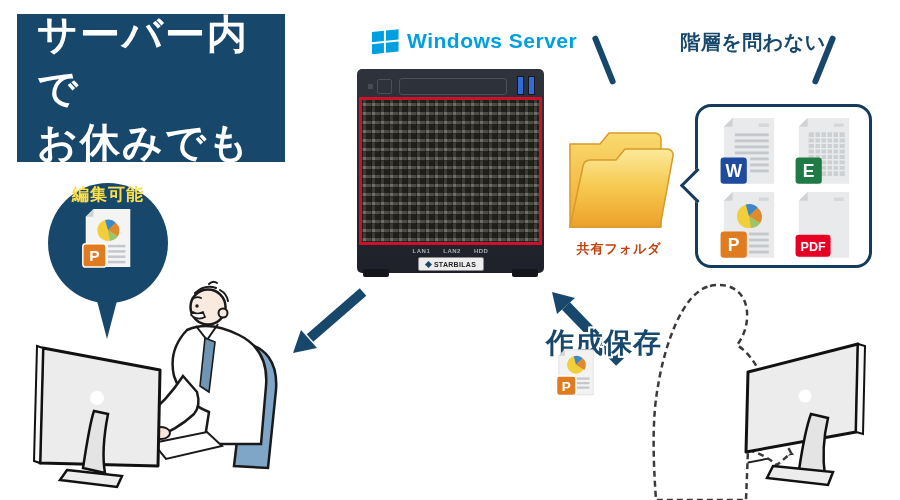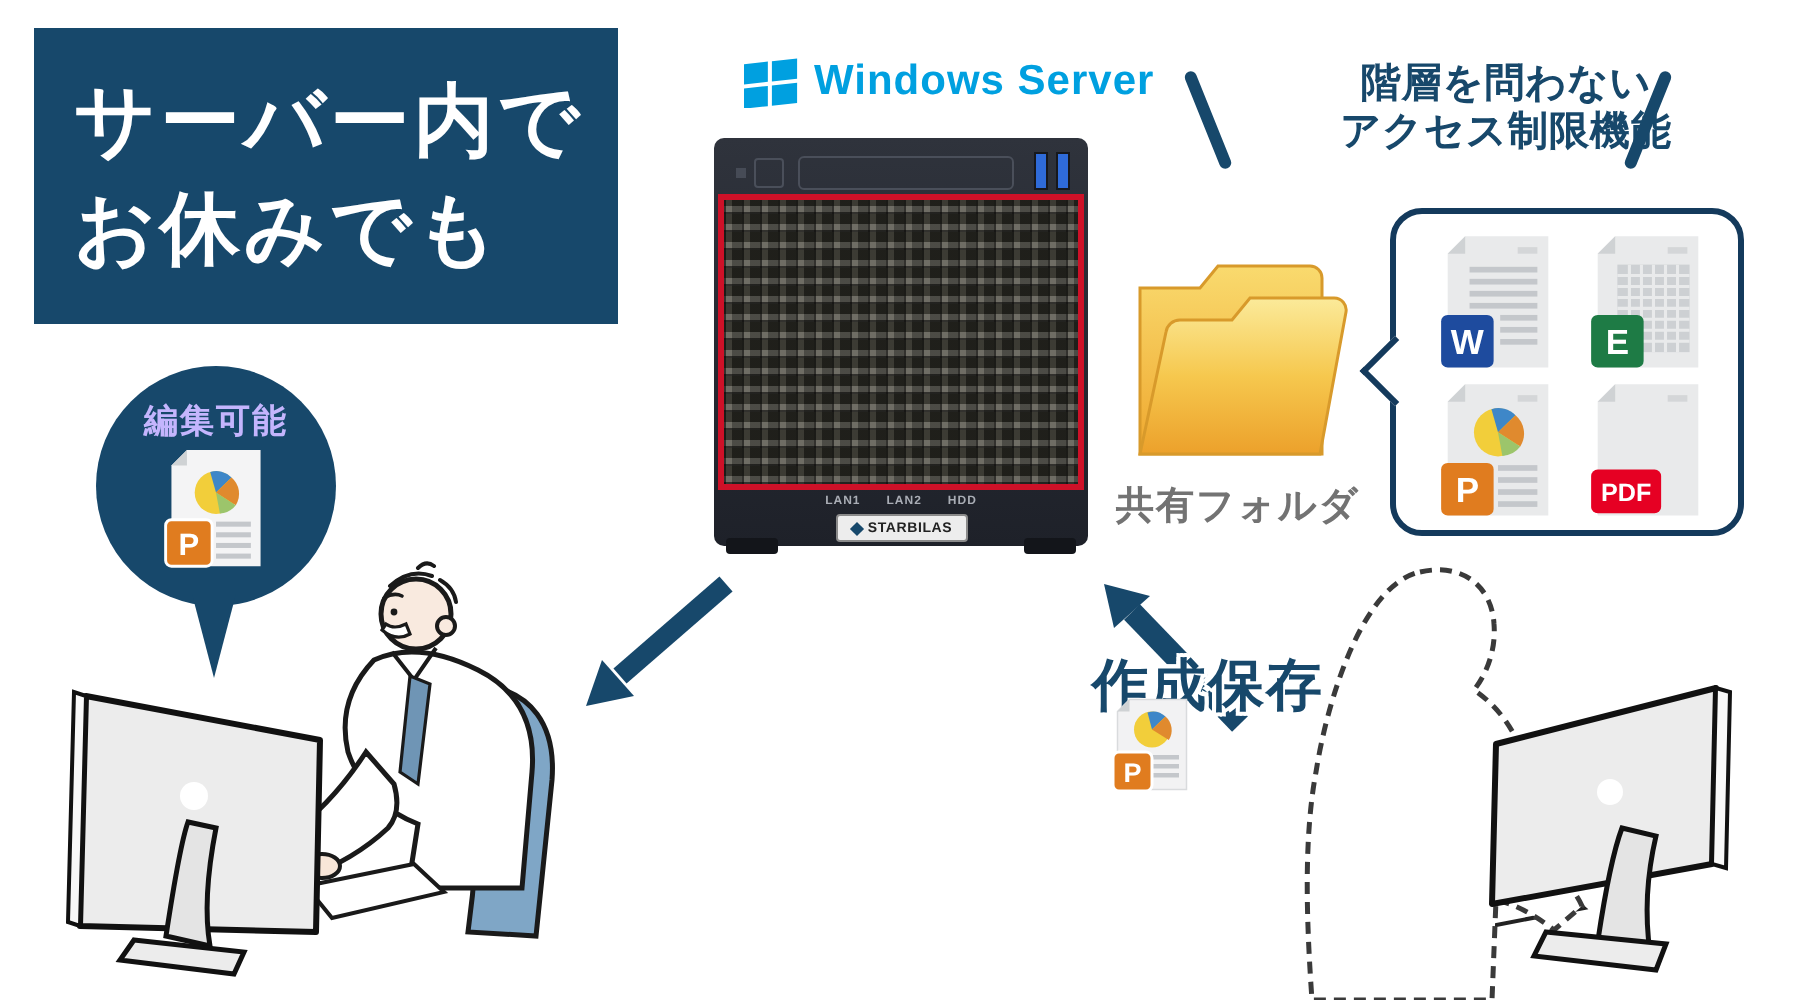--- a/index.html
+++ b/index.html
@@ -1,19 +1,19 @@
 <!DOCTYPE html>
 <html><head>
 <meta charset="utf-8">
 <style>
   html,body{margin:0;padding:0;background:#fff;}
   .stage{position:relative;width:900px;height:500px;overflow:hidden;background:#fff;
          font-family:"Liberation Sans","DejaVu Sans",sans-serif;}
   
-  .title-banner{position:absolute;left:17px;top:14px;width:292px;height:148px;background:#17486B;
+  .title-banner{position:absolute;left:17px;top:14px;width:268px;height:148px;background:#17486B;
     color:#fff;font-weight:bold;display:flex;flex-direction:column;justify-content:center;
     padding-left:20px;box-sizing:border-box;}
   .title-line{font-size:40px;line-height:1.35;letter-spacing:2px;}
   
   .win-logo{position:absolute;left:372px;top:27px;display:flex;align-items:center;gap:8px;}
   .win-label{color:#00A0E0;font-size:21px;font-weight:600;letter-spacing:0.5px;}
   
   .server{position:absolute;left:357px;top:69px;width:187px;height:204px;
     background:linear-gradient(#2F333C,#1E2129);border-radius:5px;}
   .srv-sq-s{position:absolute;left:11px;top:15px;width:5px;height:5px;background:#464B56;}
@@ -37,34 +37,34 @@
   .srv-foot{position:absolute;bottom:-4px;width:26px;height:8px;background:#13151A;border-radius:2px;}
   .srv-foot.f1{left:6px;} .srv-foot.f2{right:6px;}
   
   .access-note{position:absolute;left:644px;top:30px;width:218px;text-align:center;color:#17486B;
     font-weight:bold;font-size:20px;line-height:1.2;letter-spacing:0.5px;}
   .tick{position:absolute;width:6px;height:52px;background:#17486B;border-radius:3px;}
   .tick-left{left:601px;top:34px;transform:rotate(-22deg);}
   .tick-right{left:821px;top:34px;transform:rotate(22deg);}
   
   .folder-wrap{position:absolute;left:564px;top:114px;width:110px;height:126px;}
-  .folder-label{position:absolute;left:558px;top:240px;width:122px;text-align:left;color:#737373;
-    font-weight:bold;font-size:19px;letter-spacing:1px;}
+  .folder-label{position:absolute;left:558px;top:240px;width:122px;text-align:center;color:#c2410c;
+    font-weight:bold;font-size:13px;letter-spacing:1px;}
   
   .doc-panel{position:absolute;left:695px;top:104px;width:177px;height:164px;background:#fff;
     border:3px solid #143A5C;border-radius:16px;box-sizing:border-box;}
   .doc-panel-tail{position:absolute;left:-13px;top:66px;width:22px;height:22px;background:#fff;
     border-left:3px solid #143A5C;border-bottom:3px solid #143A5C;transform:rotate(45deg);}
   .doc-grid{position:absolute;inset:0;display:grid;grid-template-columns:1fr 1fr;
     gap:4px 12px;padding:10px 14px 8px 20px;}
   .doc-cell{display:flex;align-items:center;justify-content:center;}
   
   .edit-bubble{position:absolute;left:48px;top:183px;width:120px;height:120px;border-radius:50%;
     background:#17486B;display:flex;flex-direction:column;align-items:center;}
-  .edit-bubble-label{color:#c4b5fd;font-weight:bold;font-size:17px;margin-top:16px;letter-spacing:1px;}
+  .edit-bubble-label{color:#fde047;font-weight:bold;font-size:17px;letter-spacing:1px;}
   .edit-bubble-tail{position:absolute;left:96px;top:297px;width:0;height:0;
     border-left:11px solid transparent;border-right:11px solid transparent;border-top:42px solid #17486B;}
   
   .big-circle{position:absolute;left:366px;top:307px;width:162px;height:162px;border-radius:50%;
     background:radial-gradient(circle at 30% 95%, #2173A6 0%, #17486B 55%, #10334F 100%);
     display:flex;flex-direction:column;align-items:center;justify-content:center;z-index:5;}
   .big-circle div{color:#fff;font-weight:bold;font-size:26px;line-height:1.28;letter-spacing:1px;}
   
   .halo{text-shadow:-2px -2px 0 #fff,2px -2px 0 #fff,-2px 2px 0 #fff,2px 2px 0 #fff,
         -2px 0 0 #fff,2px 0 0 #fff,0 -2px 0 #fff,0 2px 0 #fff;}
@@ -117,21 +117,20 @@
       <span class="badge-mark"></span>
       <span class="badge-text">STARBILAS</span>
     </div>
     <div class="srv-foot f1"></div>
     <div class="srv-foot f2"></div>
   </div>
 
   <div class="tick tick-left"></div>
   <div class="access-note">
     <div>階層を問わない</div>
-    <div>アクセス制限機能</div>
   </div>
   <div class="tick tick-right"></div>
 
   <div class="folder-wrap">
     <svg width="110" height="126" viewBox="0 0 110 126">
       <defs>
         <linearGradient id="fback" x1="0" y1="0" x2="0" y2="1">
           <stop offset="0" stop-color="#F9DA6E"></stop>
             <stop offset="1" stop-color="#EFA72E"></stop>
         </linearGradient>

